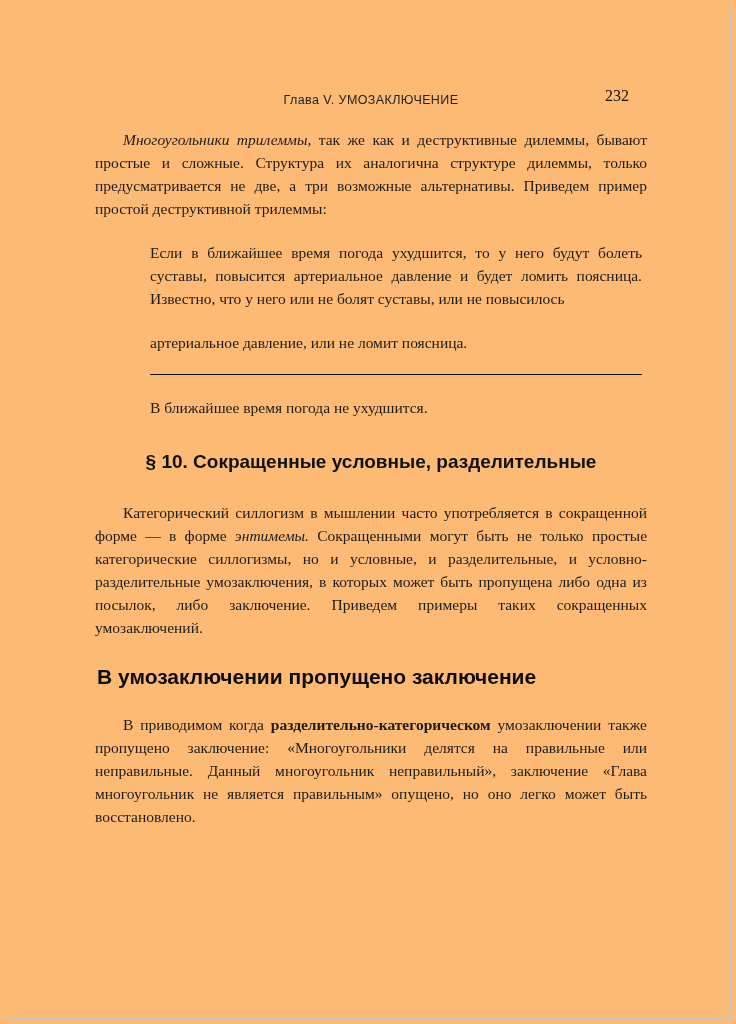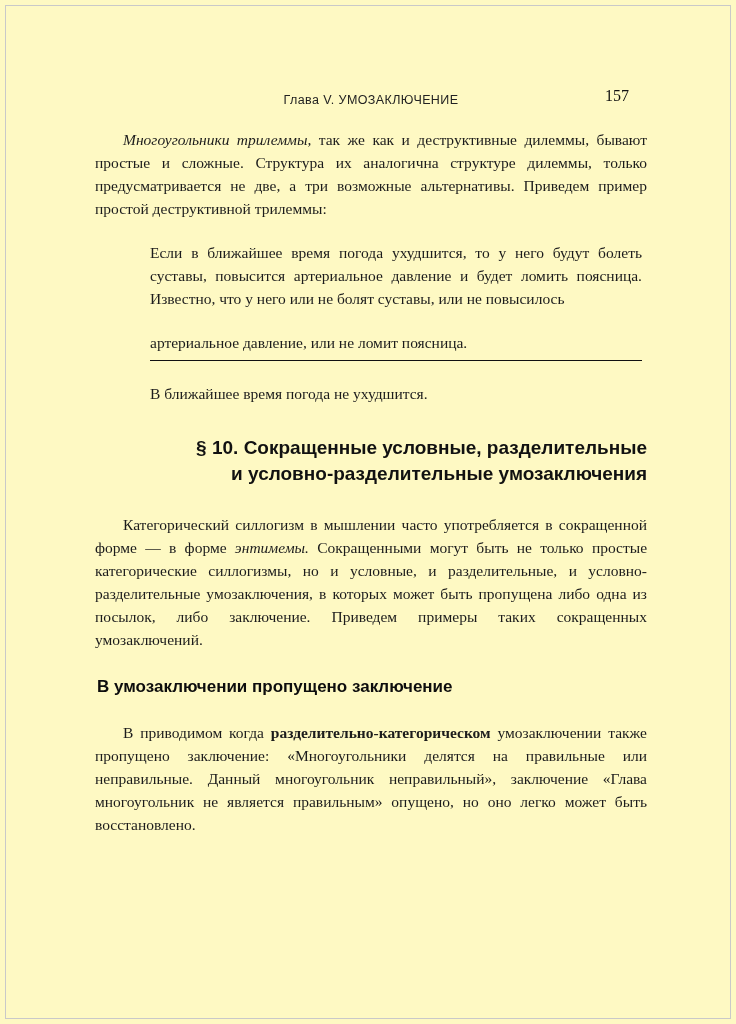--- a/index.html
+++ b/index.html
@@ -4,21 +4,21 @@
 <style>
   html, body {
     margin: 0;
     padding: 0;
     background: #ffffff;
   }
   .page {
     position: relative;
     width: 736px;
     height: 1024px;
-    background: #fef9c3;
+    background: #fdba74;
     font-family: "Liberation Serif", "DejaVu Serif", serif;
     color: #1c1c1c;
     overflow: hidden;
     box-sizing: border-box;
   }
   .page-border {
     position: absolute;
     left: 5px;
     top: 5px;
     right: 5px;
@@ -69,71 +69,70 @@
   .example {
     margin: 15px 0 20px 55px;
     width: 492px;
   }
   .example p.body {
     text-align: justify;
     margin-top: 21px;
   }
   .underline-line {
     border-bottom: 1.5px solid #111;
-    padding-bottom: 6px;
+    padding-bottom: 20px;
     margin-bottom: 3px !important;
   }
   .section-heading {
     margin: 30px 0 26px 0;
-    text-align: right;
+    text-align: center;
     font-family: "Liberation Sans", "DejaVu Sans", sans-serif;
     font-weight: bold;
     font-size: 19px;
     line-height: 26px;
     color: #111;
   }
   .section-heading span {
     display: block;
   }
   .subheading {
     margin: 26px 0 24px 2px;
     font-family: "Liberation Sans", "DejaVu Sans", sans-serif;
     font-weight: bold;
-    font-size: 17px;
+    font-size: 21px;
     color: #0d0d0d;
   }
   strong.emph {
     font-weight: bold;
   }
 </style>
 </head>
 <body>
 
 <div class="page">
   <div class="page-border"></div>
 
   <div class="content">
 
     <div class="running-head">
       <span class="chapter">Глава V. УМОЗАКЛЮЧЕНИЕ</span>
-      <span class="page-num">157</span>
+      <span class="page-num">232</span>
     </div>
 
     <p class="body indent"><em>Многоугольники трилеммы,</em><span> так же как и деструктивные дилеммы, бывают простые и сложные. Структура их аналогична структуре дилеммы, только предусматривается не две, а три возможные альтернативы. Приведем пример простой деструктивной трилеммы:</span></p>
 
     <div class="example">
       <p class="body">Если в ближайшее время погода ухудшится, то у него будут болеть суставы, повысится артериальное давление и будет ломить поясница. Известно, что у него или не болят суставы, или не повысилось</p>
       <p class="body underline-line">артериальное давление, или не ломит поясница.</p>
       <p class="body">В ближайшее время погода не ухудшится.</p>
     </div>
 
 
     <h2 class="section-heading">
       <span>§ 10. Сокращенные условные, разделительные</span>
-      <span>и условно-разделительные умозаключения</span>
     </h2>
 
     <p class="body indent"><span>Категорический силлогизм в мышлении часто употребляется в сокращенной форме — в форме </span><em>энтимемы.</em><span> Сокращенными могут быть не только простые категорические силлогизмы, но и условные, и разделительные, и условно-разделительные умозаключения, в которых может быть пропущена либо одна из посылок, либо заключение. Приведем примеры таких сокращенных умозаключений.</span></p>
 
     <h3 class="subheading">В умозаключении пропущено заключение</h3>
 
 
     <p class="body indent"><span>В приводимом когда </span><strong class="emph">разделительно-категорическом</strong><span> умозаключении также пропущено заключение: «Многоугольники делятся на правильные или неправильные. Данный многоугольник неправильный», заключение «Глава многоугольник не является правильным» опущено, но оно легко может быть восстановлено.</span></p>
 
   </div>

